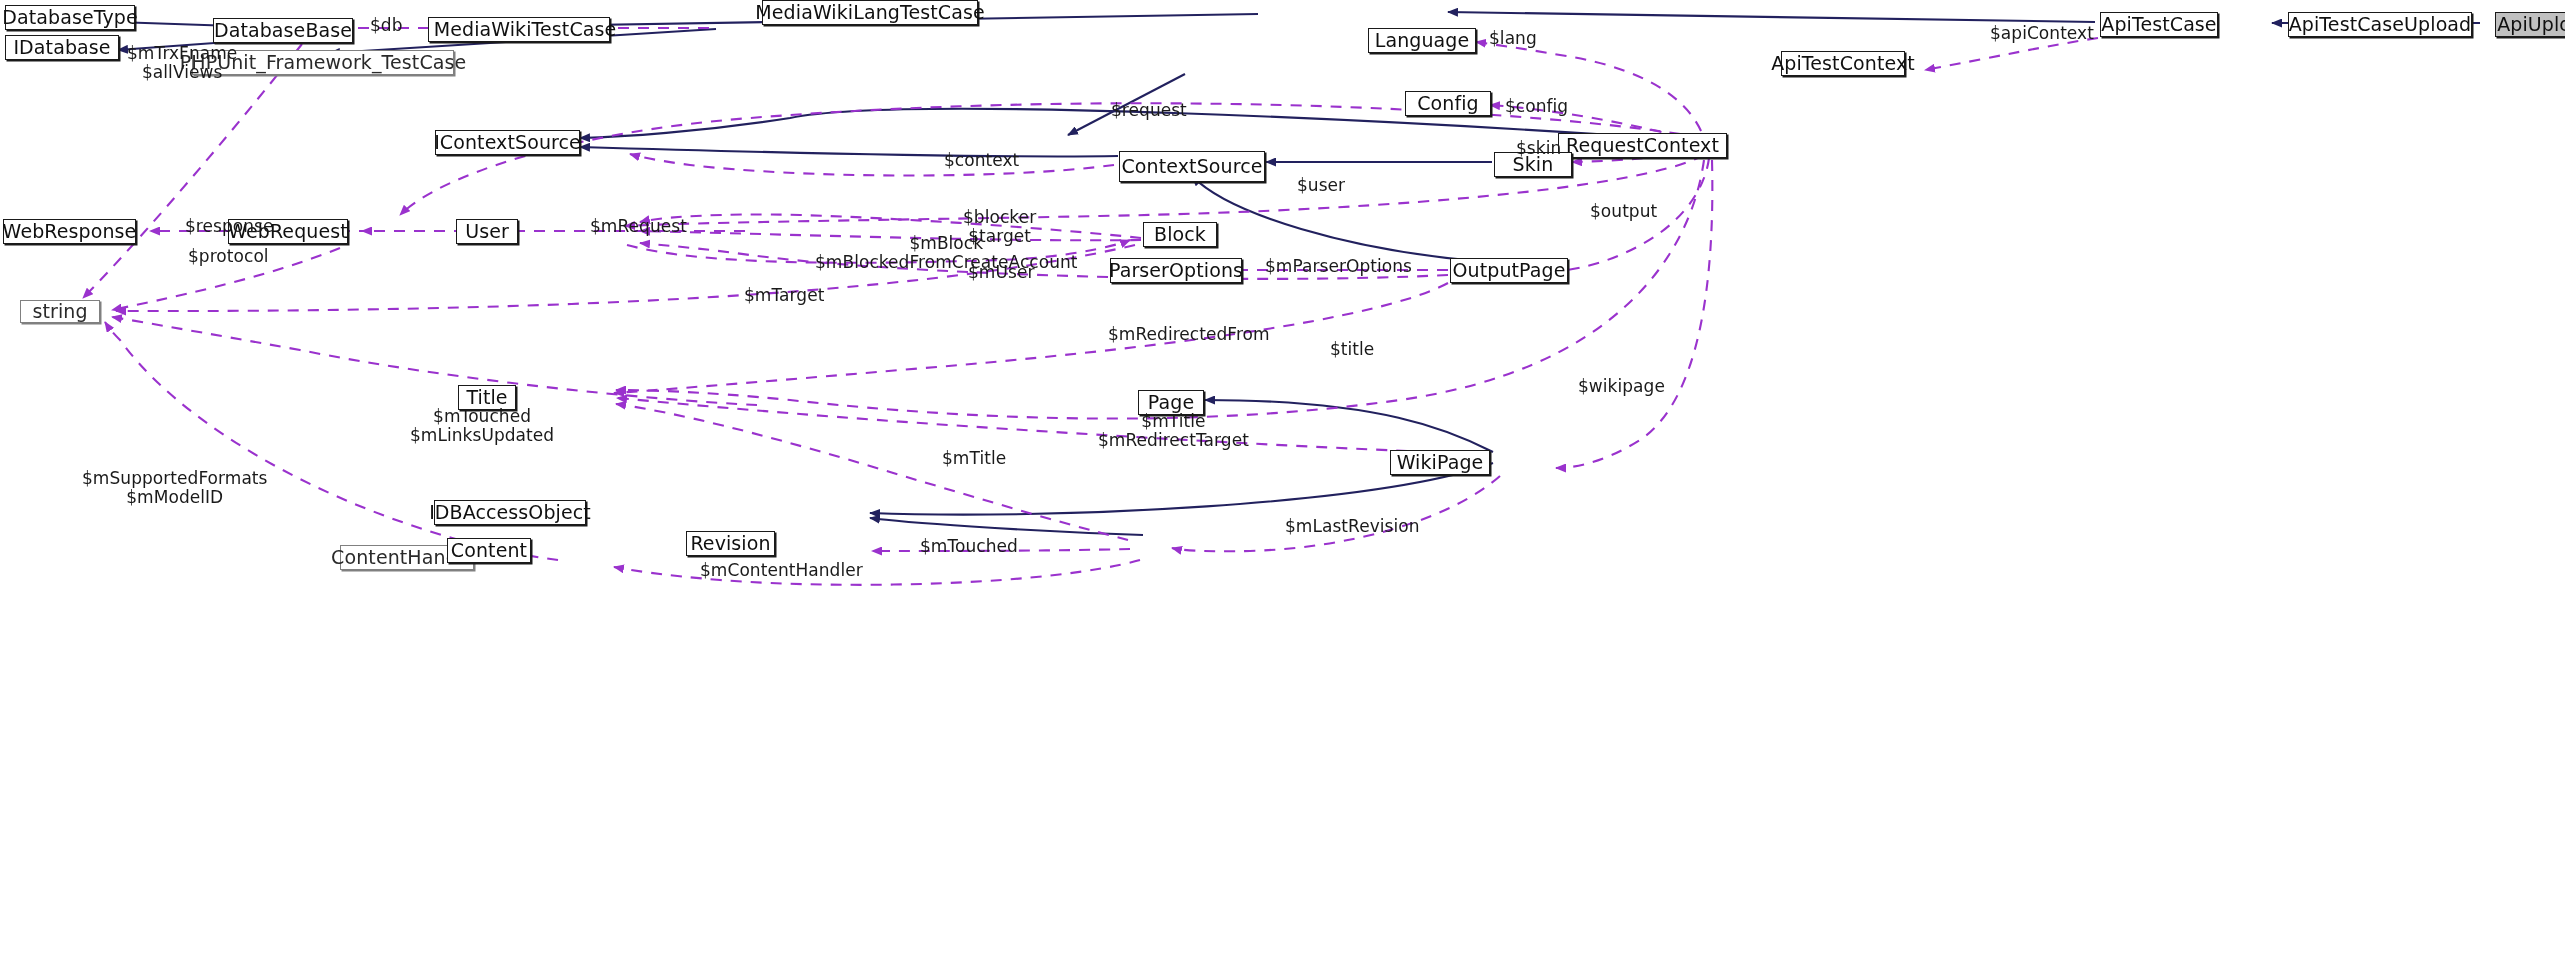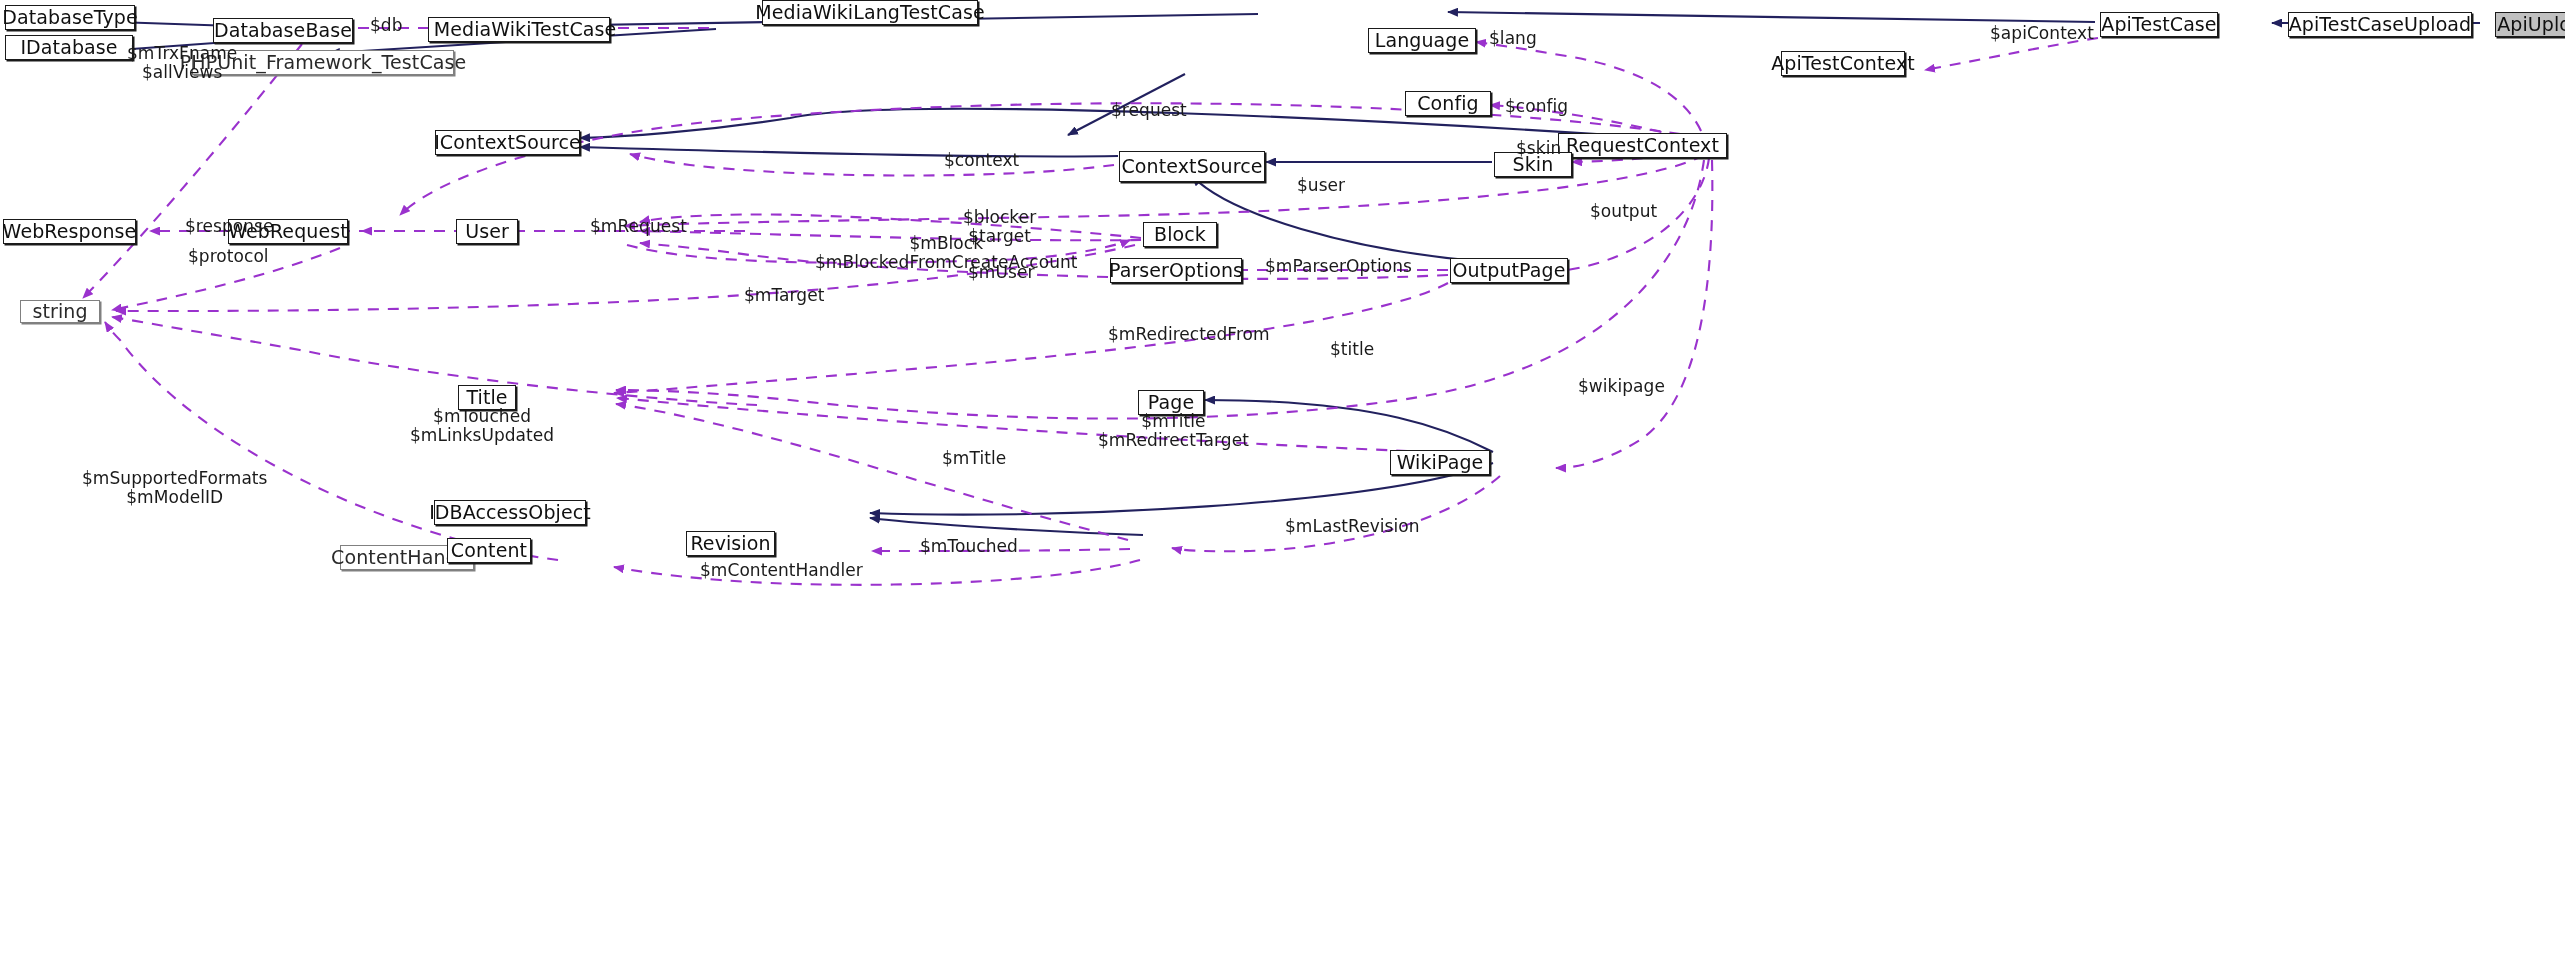--- a/index.html
+++ b/index.html
@@ -164,21 +164,21 @@
       <path d="M 1130,549 C 1050,551 950,551 890,551 C 880,551 875,551 872,551"></path>
 
       <path d="M 1140,560 C 1050,585 850,590 720,580 C 660,575 630,570 614,567"></path>
     </g>
   </svg>
 
   <div class="node" style="left:5px; top:5px; width:130px; height:25px;">
     <span>DatabaseType</span>
   </div>
 
-  <div class="node" style="left:5px; top:35px; width:128px; height:25px;">
+  <div class="node" style="left:5px; top:35px; width:114px; height:25px;">
     <span>IDatabase</span>
   </div>
 
   <div class="node" style="left:213px; top:18px; width:140px; height:25px;">
     <span>DatabaseBase</span>
   </div>
 
   <div class="node grey-border" style="left:192px; top:50px; width:262px; height:25px;">
     <span>PHPUnit_Framework_TestCase</span>
   </div>

